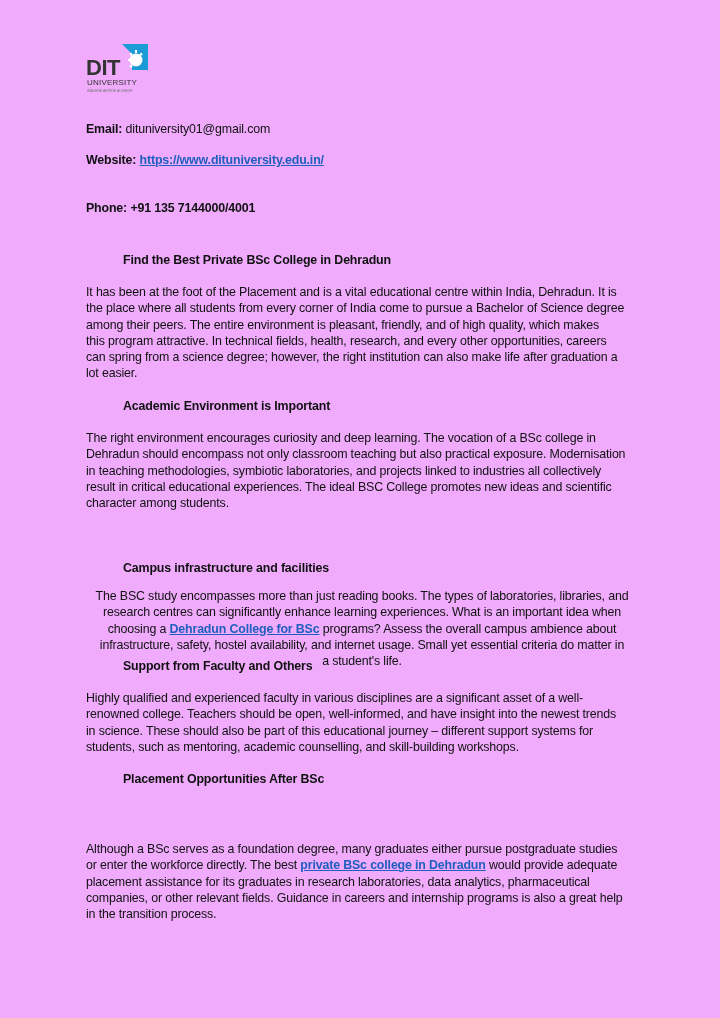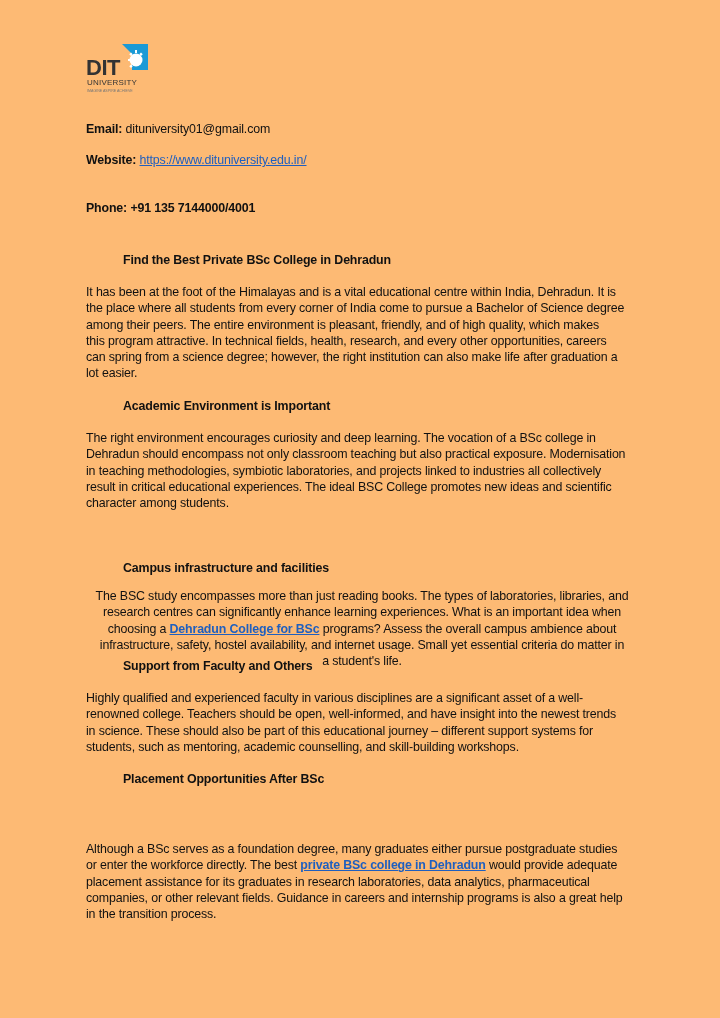--- a/index.html
+++ b/index.html
@@ -13,21 +13,21 @@
       position: relative;
       overflow: hidden;
       font-family: "Liberation Sans", "DejaVu Sans", sans-serif;
       color: #111111;
     }
     .page {
       position: absolute;
       left: 0; top: 0;
       width: 720px;
       height: 1018px;
-      background: #fdba74;
+      background: #f0abfc;
     }
     
     .logo {
       position: absolute;
       left: 86px;
       top: 42px;
       width: 64px;
       height: 54px;
     }
     .logo svg { display: block; }
@@ -46,20 +46,21 @@
       left: 86px;
       font-size: 12.4px;
       line-height: 16px;
       letter-spacing: -0.15px;
       white-space: nowrap;
     }
     .bold { font-weight: bold; }
     .link {
       color: #1f5fbf;
       text-decoration: underline;
+      font-weight: bold;
     }
     .link-bold {
       color: #1f5fbf;
       font-weight: bold;
       text-decoration: underline;
     }
     .heading {
       position: absolute;
       left: 86px;
       font-size: 12.4px;
@@ -106,21 +107,21 @@
     <span class="bold">Website:</span>
     <a class="link">https://www.dituniversity.edu.in/</a>
   </div>
   <div class="contact-line" style="top:168px;margin-top:32px;">
     <span class="bold">Phone:</span>
     <span class="bold">+91 135 7144000/4001</span>
   </div>
 
   <div class="heading" style="top:252px;">Find the Best Private BSc College in Dehradun</div>
   <div class="text-block" style="top:284px;">
-    <span class="line">It has been at the foot of the Himalayas and is a vital educational centre within India, Dehradun. It is</span>
+    <span class="line">It has been at the foot of the Placement and is a vital educational centre within India, Dehradun. It is</span>
     <span class="line">the place where all students from every corner of India come to pursue a Bachelor of Science degree</span>
     <span class="line">among their peers. The entire environment is pleasant, friendly, and of high quality, which makes</span>
     <span class="line">this program attractive. In technical fields, health, research, and every other opportunities, careers</span>
     <span class="line">can spring from a science degree; however, the right institution can also make life after graduation a</span>
     <span class="line">lot easier.</span>
   </div>
 
   <div class="heading" style="top:398px;">Academic Environment is Important</div>
   <div class="text-block" style="top:430px;">
     <span class="line">The right environment encourages curiosity and deep learning. The vocation of a BSc college in</span>

